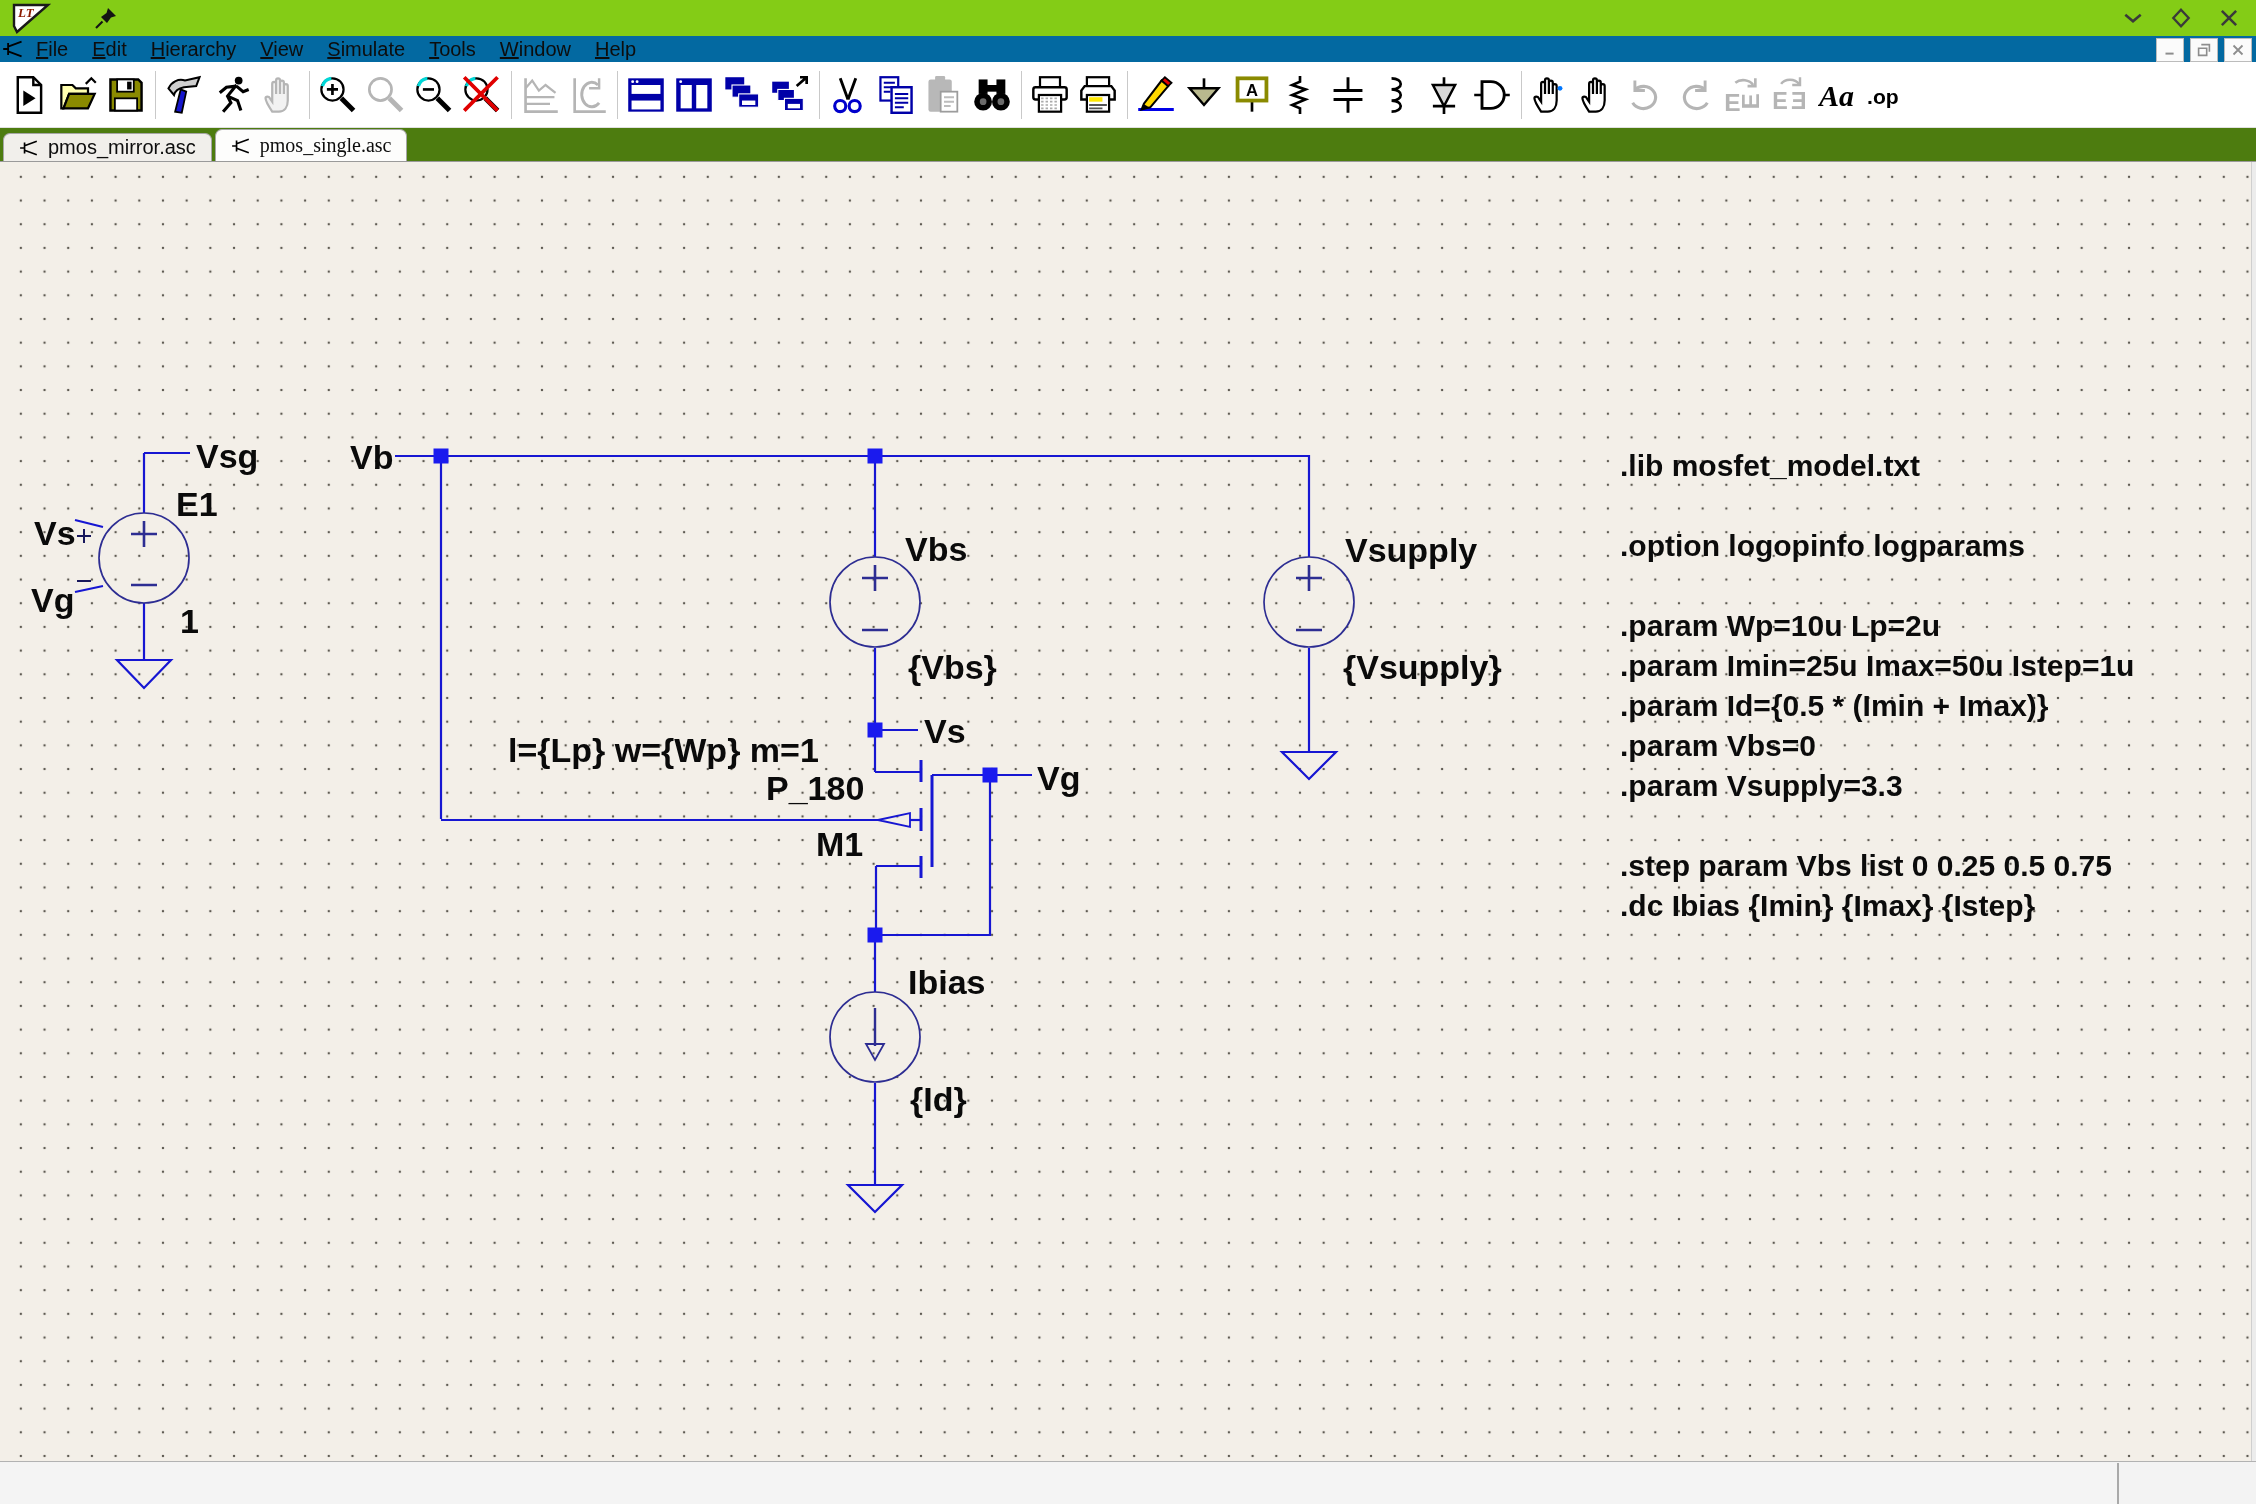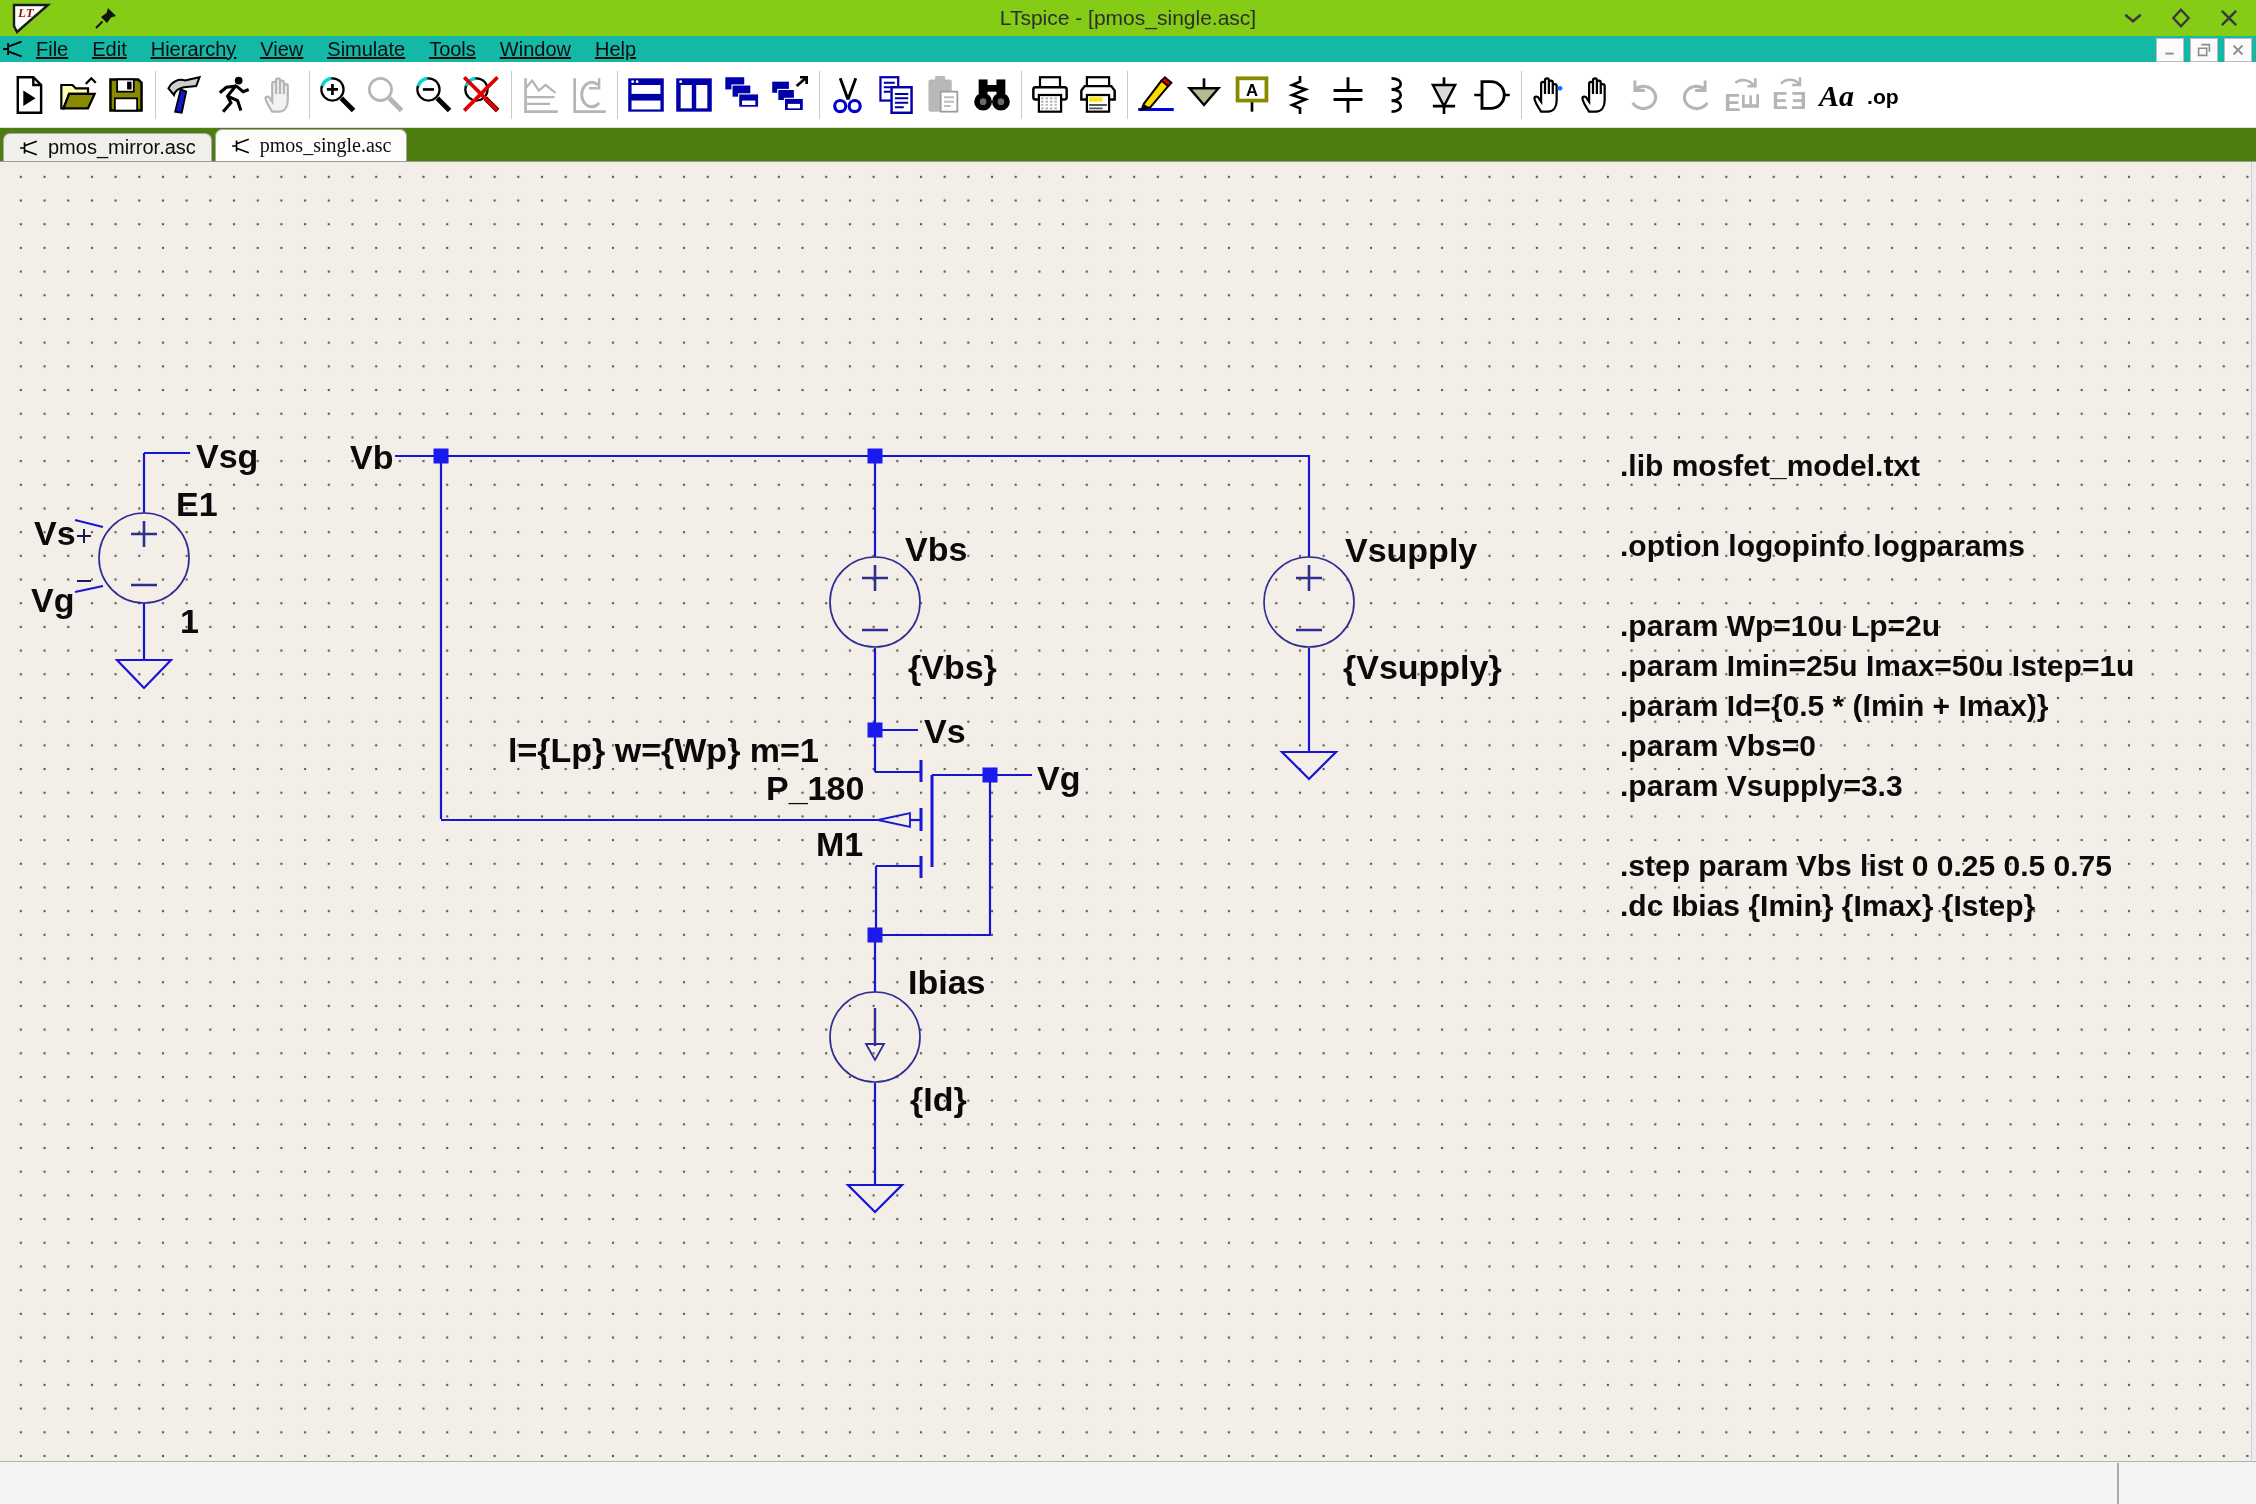--- a/index.html
+++ b/index.html
@@ -9,21 +9,21 @@
     font-family:"Liberation Sans", sans-serif; background:#fff;
   }
   
   .titlebar { height:36px; background:#84cc16; display:flex; align-items:center; position:relative; }
   .titlebar .title-text { position:absolute; left:0; right:0; text-align:center; font-size:21px; color:#2e2e2e; pointer-events:none; }
   .logo { margin-left:8px; width:48px; height:32px; }
   .pin { margin-left:38px; width:24px; height:24px; }
   .win-controls { margin-left:auto; display:flex; gap:26px; margin-right:16px; z-index:2; }
   .win-btn { width:22px; height:22px; display:flex; align-items:center; justify-content:center; }
   
-  .menubar { height:26px; background:#14b8a6; display:flex; align-items:center; font-size:20px; color:#0d0d0d; position:relative;text-decoration:underline; }
+  .menubar { height:26px; background:#0369a1; display:flex; align-items:center; font-size:20px; color:#0d0d0d; position:relative; }
   .child-icon { width:22px; height:18px; margin-left:2px; }
   .menu-item { padding:0 12px; cursor:default; }
   .menu-item .ak { text-decoration:underline; }
   .child-controls { position:absolute; right:4px; top:2px; display:flex; gap:6px; }
   .child-btn { width:28px; height:24px; border:1px solid #bcbcbc; background:#fbfbfb; display:flex; align-items:center; justify-content:center; }
   
   .toolbar { height:66px; background:#fff; display:flex; align-items:center; padding-left:6px; border-bottom:1px solid #e0e0e0; }
   .tb-btn { width:48px; height:54px; display:flex; align-items:center; justify-content:center; flex:0 0 auto; }
   .tb-btn svg { width:40px; height:40px; }
   .tb-sep { width:10px; height:54px; display:flex; align-items:center; justify-content:center; flex:0 0 auto; }
@@ -52,21 +52,20 @@
 
 <div class="titlebar">
   <svg class="logo" viewBox="0 0 46 32">
     <path d="M5 3h34L24 16 8 30 5 24z" fill="#fff" stroke="#1a1a1a" stroke-width="2.4"></path>
     <text x="9" y="15" font-size="13" font-weight="bold" font-style="italic" fill="#8b1a00" font-family="Liberation Serif, serif">LT</text>
   </svg>
   <svg class="pin" viewBox="0 0 24 24">
     <path d="M14 2l8 8-5 1.5L13 17l-6-6 5.5-4z" fill="#141414"></path>
     <path d="M8.5 15.5L2 22" stroke="#141414" stroke-width="2.2" fill="none"></path>
   </svg>
-  <span class="title-text">LTspice - [pmos_single.asc]</span>
   <div class="win-controls">
     <span class="win-btn">
       <svg viewBox="0 0 20 20" width="22" height="22">
           <path d="M3 7l7 6 7-6" fill="none" stroke="#3a3a3a" stroke-width="2.3"></path>
         </svg>
     </span>
     <span class="win-btn">
       <svg viewBox="0 0 20 20" width="22" height="22">
           <path d="M10 2.5l7 7.5-7 7.5L3 10z" fill="none" stroke="#3a3a3a" stroke-width="2.1"></path>
         </svg>

